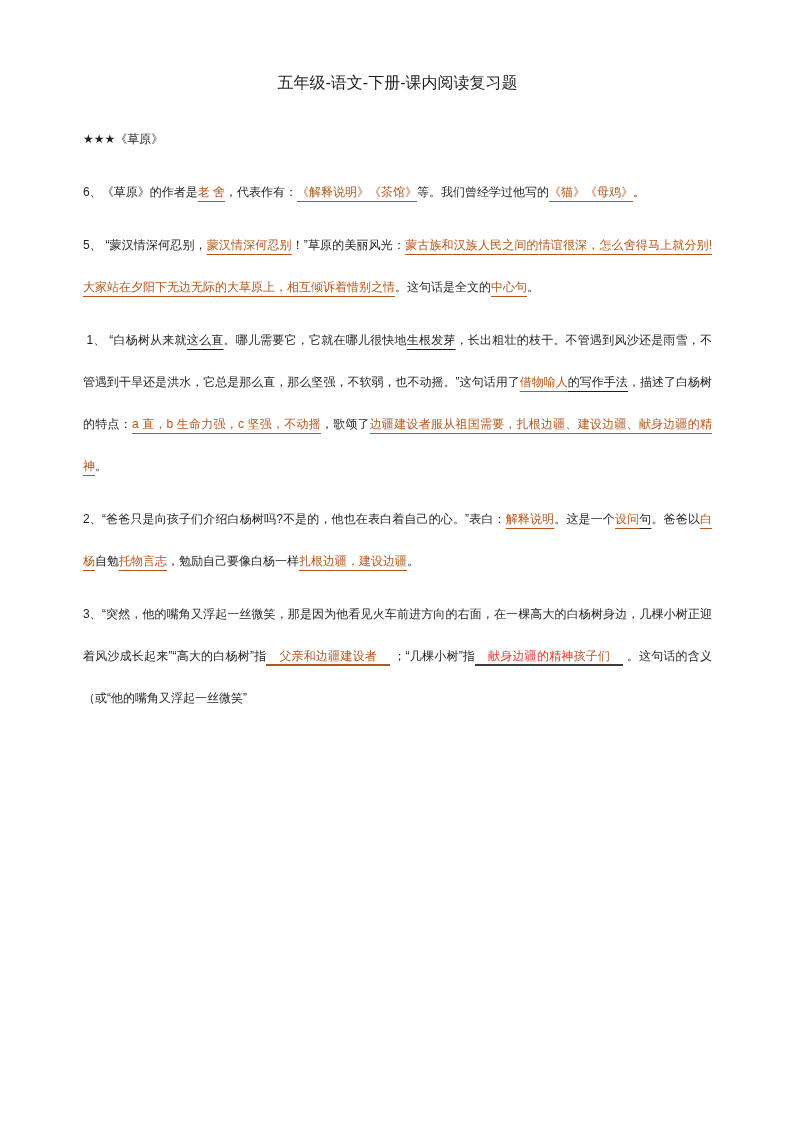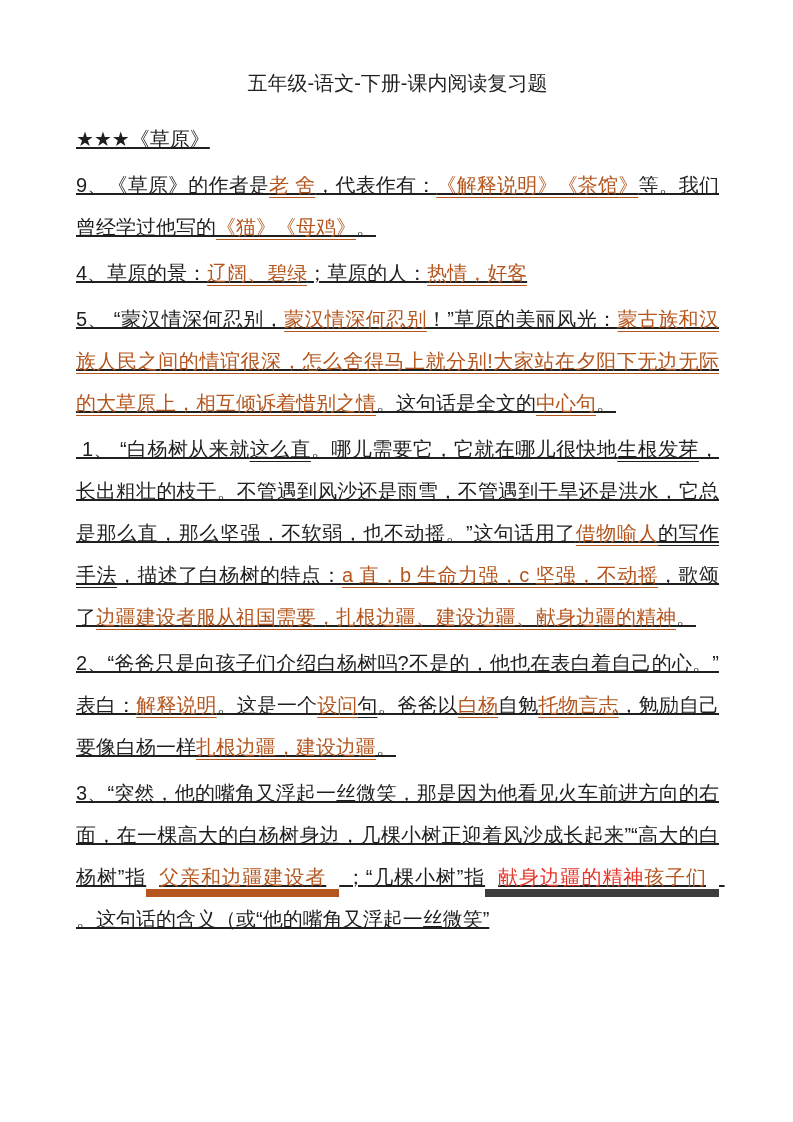--- a/index.html
+++ b/index.html
@@ -4,26 +4,26 @@
 <style>
   html,body{margin:0;padding:0;background:#ffffff;}
   body{
     width:793px;height:1122px;overflow:hidden;
     font-family:"Liberation Sans","DejaVu Sans",sans-serif;
     color:var(--ink,#1f1f1f);
     -webkit-font-smoothing:antialiased;
   }
   .page{padding:68px 70px 0 72px;}
   h1.title{
-    font-size:20px;font-weight:400;text-align:center;
+    font-size:16px;font-weight:400;text-align:center;
     margin:0 0 20px 0;line-height:30px;color:var(--ink,#1f1f1f);
   }
   #doc p{
-    margin:4px;font-size:20px;line-height:42px;
-    text-align:justify;white-space:pre-wrap;text-decoration:underline;
+    margin:11px;font-size:12px;line-height:42px;
+    text-align:justify;white-space:pre-wrap;
   }
   #doc p.heading{text-align:left;}
   .plain{color:var(--ink,#1f1f1f);}
   .hl{
     color:var(--accent,#b4561e);
     text-decoration:underline;
     text-decoration-thickness:1px;
     text-underline-offset:5px;
     text-decoration-skip-ink:none;
   }
@@ -32,32 +32,31 @@
     text-decoration:underline;
     text-decoration-thickness:1px;
     text-underline-offset:5px;
     text-decoration-skip-ink:none;
   }
   .hlp{color:var(--accent,#b4561e);}
   .red{color:var(--red,#e8352a);}
   .blank{
     display:inline;
     padding:0 13px 1px 13px;
-    border-bottom:8px solid #a16207;
+    border-bottom:2px solid #a16207;
   }
   .blank.accent{border-bottom-color:var(--accent,#b4561e);}
   .blank.dark{border-bottom-color:#3d3d3d;}
 </style>
 </head>
 <body>
 
 <div class="page">
   <h1 class="title">五年级-语文-下册-课内阅读复习题</h1>
   <main id="doc">
       <p class="heading">★★★《草原》</p>
-      <p class="para"><span class="plain">9、《草原》的作者是</span><span class="hl">老 舍</span><span class="plain">，代表作有：</span><span class="hl">《解释说明》《茶馆》</span><span class="plain">等。我们曾经学过他写的</span><span class="hl">《猫》《母鸡》</span><span class="plain">。</span></p>
-      <p class="para"><span class="plain">4、草原的景：</span><span class="hl">辽阔、碧绿</span><span class="plain">；草原的人：</span><span class="hl">热情，好客</span></p>
+      <p class="para"><span class="plain">6、《草原》的作者是</span><span class="hl">老 舍</span><span class="plain">，代表作有：</span><span class="hl">《解释说明》《茶馆》</span><span class="plain">等。我们曾经学过他写的</span><span class="hl">《猫》《母鸡》</span><span class="plain">。</span></p>
       <p class="para"><span class="plain">5、 “蒙汉情深何忍别，</span><span class="hl">蒙汉情深何忍别</span><span class="plain">！”草原的美丽风光：</span><span class="hl">蒙古族和汉族人民之间的情谊很深，怎么舍得马上就分别!大家站在夕阳下无边无际的大草原上，相互倾诉着惜别之情</span><span class="plain">。这句话是全文的</span><span class="hl">中心句</span><span class="plain">。</span></p>
       <p class="para"><span class="plain"> 1、 “白杨树从来就</span><span class="ul">这么直</span><span class="plain">。哪儿需要它，它就在哪儿很快地</span><span class="ul">生根发芽</span><span class="plain">，长出粗壮的枝干。不管遇到风沙还是雨雪，不管遇到干旱还是洪水，它总是那么直，那么坚强，不软弱，也不动摇。”这句话用了</span><span class="hl">借物喻人</span><span class="ul">的写作手法</span><span class="plain">，描述了白杨树的特点：</span><span class="hl">a 直，b 生命力强，c 坚强，不动摇</span><span class="plain">，歌颂了</span><span class="hl">边疆建设者服从祖国需要，扎根边疆、建设边疆、献身边疆的精神</span><span class="plain">。</span></p>
       <p class="para"><span class="plain">2、“爸爸只是向孩子们介绍白杨树吗?不是的，他也在表白着自己的心。”表白：</span><span class="hl">解释说明</span><span class="plain">。这是一个</span><span class="hl">设问</span><span class="ul">句</span><span class="plain">。爸爸以</span><span class="hl">白杨</span><span class="plain">自勉</span><span class="hl">托物言志</span><span class="plain">，勉励自己要像白杨一样</span><span class="hl">扎根边疆，建设边疆</span><span class="plain">。</span></p>
       <p class="para"><span class="plain">3、“突然，他的嘴角又浮起一丝微笑，那是因为他看见火车前进方向的右面，在一棵高大的白杨树身边，几棵小树正迎着风沙成长起来”“高大的白杨树”指</span><span class="blank accent"><span class="hlp">父亲和边疆建设者</span></span><span class="plain"> ；“几棵小树”指</span><span class="blank dark"><span class="red">献身边疆的精神</span><span class="hlp">孩子们</span></span><span class="plain"> 。这句话的含义（或“他的嘴角又浮起一丝微笑”</span></p>
     </main>
 </div>
 
 </body></html>

